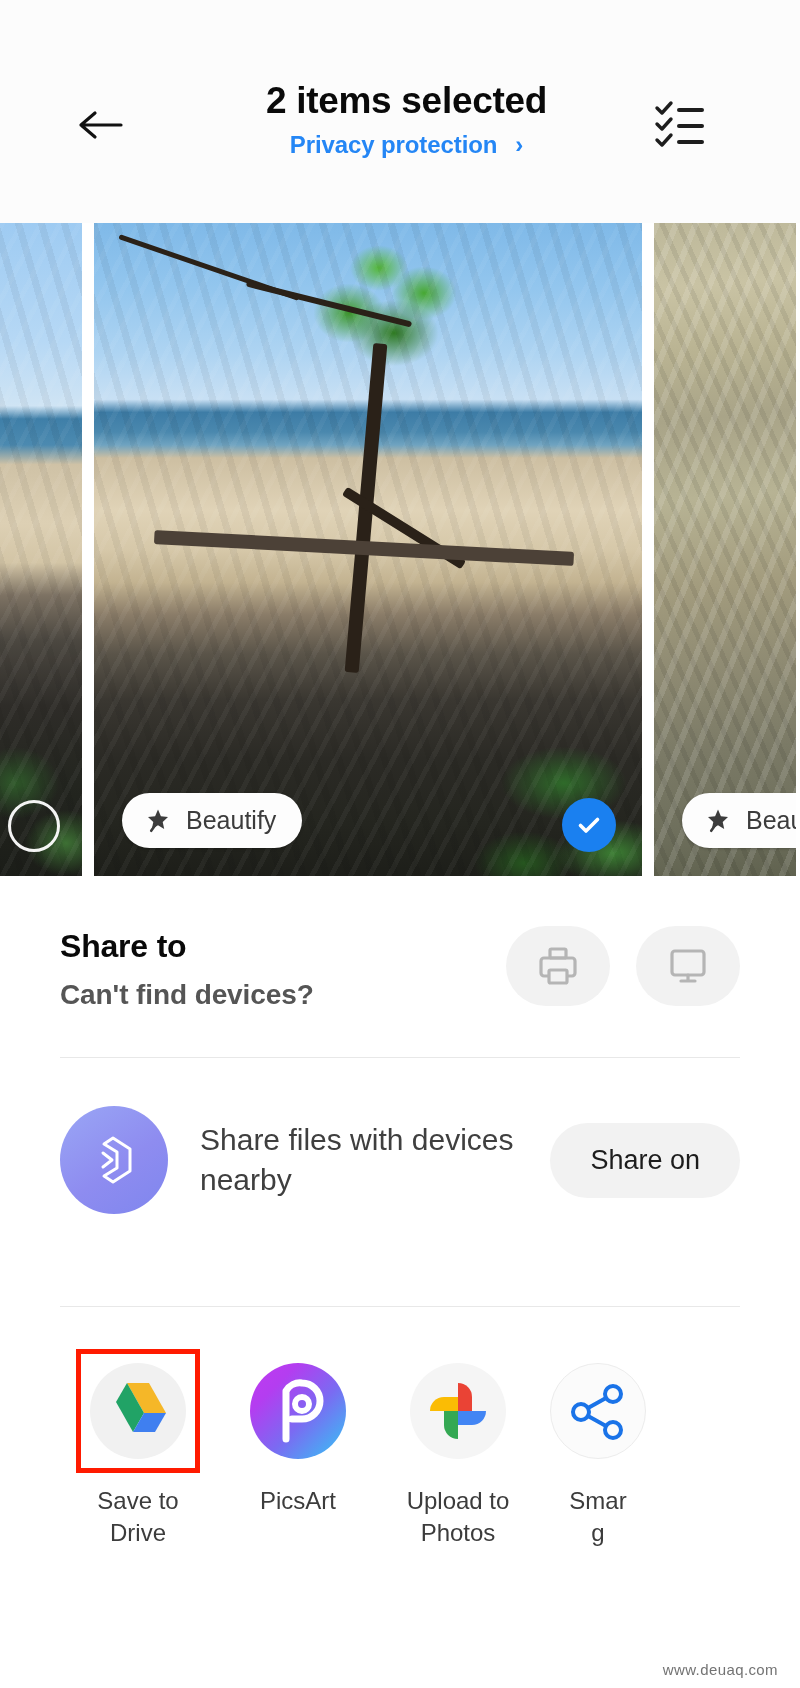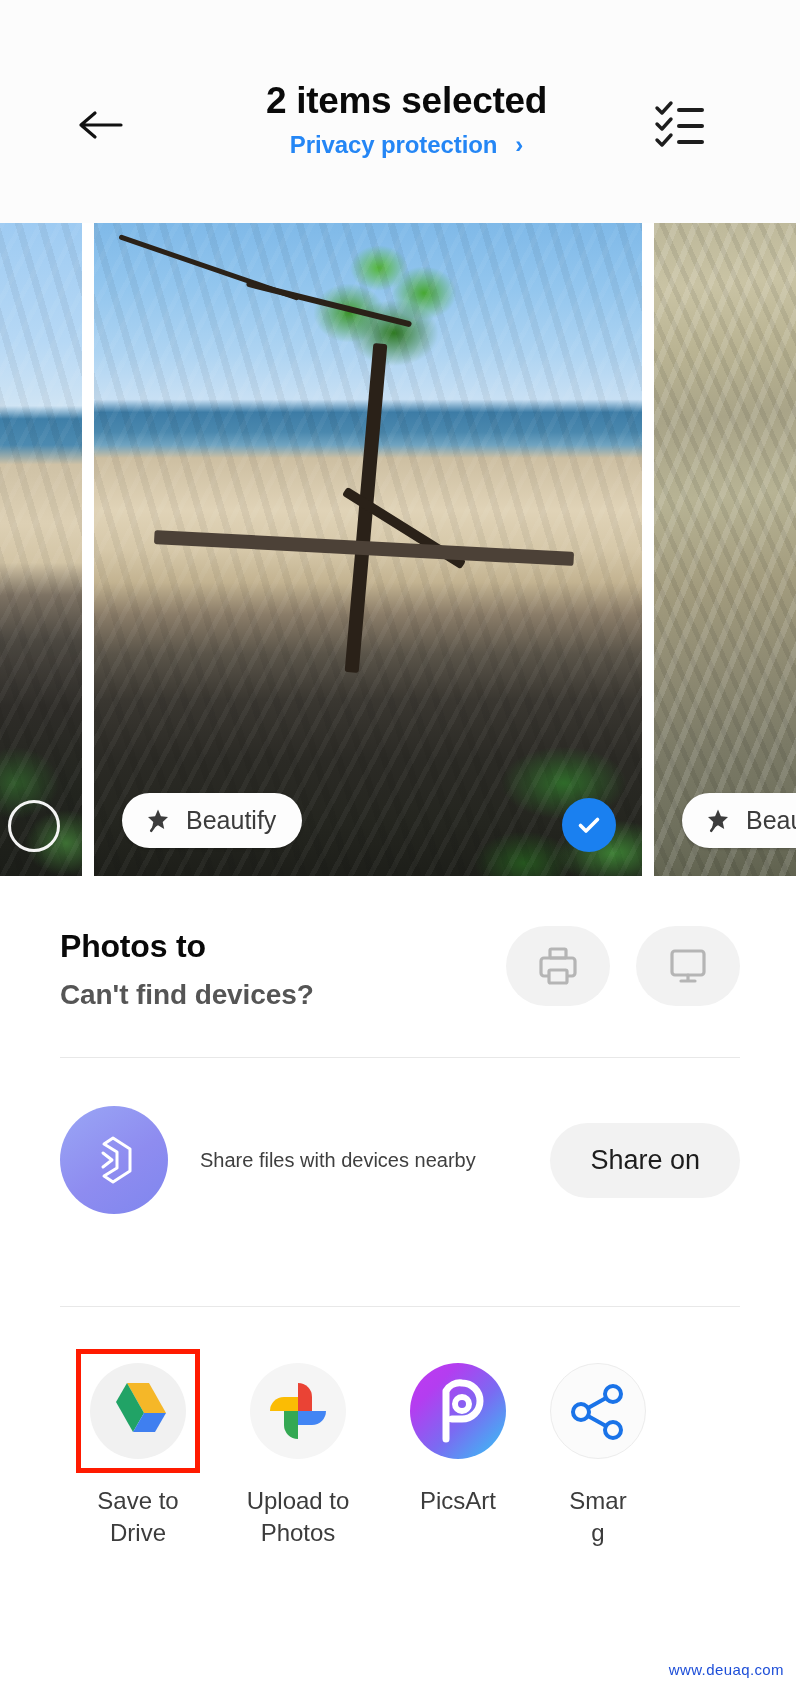--- a/index.html
+++ b/index.html
@@ -142,21 +142,21 @@
   .divider { height: 1px; background: #e8e8e8; margin: 46px 0 0; }
 
   .nearby-row {
     display: flex; align-items: center; gap: 32px; padding: 48px 0 46px;
   }
   .nearby-icon {
     width: 108px; height: 108px; border-radius: 50%; flex: 0 0 auto;
     background: linear-gradient(145deg, #9aa6f5 0%, #8e8cf0 55%, #7f86ee 100%);
     display: flex; align-items: center; justify-content: center;
   }
-  .nearby-text { flex: 1; font-size: 20px; color: #3f3f3f; line-height: 1.32; max-width: 330px; }
+  .nearby-text { flex: 1; font-size: 30px; color: #3f3f3f; line-height: 1.32; max-width: 330px; }
   .turn-on-btn {
     background: #f2f2f2; border: none; border-radius: 40px;
     padding: 22px 40px; font-size: 27px; color: #1d1d1d; cursor: pointer;
     font-family: "Liberation Sans", sans-serif;
   }
 
   .apps-row {
     display: flex; align-items: flex-start; gap: 0; padding: 56px 0 0;
     margin-left: -2px;
   }
@@ -173,22 +173,22 @@
   }
 
   
   .ic-dropbox { background: #10256c; }
   .ic-drive   { background: #f1f1f1; }
   .ic-photos  { background: #f5f5f5; }
   .ic-picsart { background: linear-gradient(135deg, #c03bf0 0%, #b43df0 25%, #7a6bf2 58%, #32c8f5 100%); }
   .ic-smart   { background: #fbfbfb; border: 1px solid #ececec; }
 
   .watermark {
-    position: absolute; right: 16px; bottom: 10px;
-    font-size: 15px; color: #1d4ed8; letter-spacing: .4px;
+    position: absolute; right: 22px; bottom: 10px;
+    font-size: 15px; color: #737373; letter-spacing: .4px;
   }
 </style>
 </head>
 <body>
 
 <div class="screen">
 
   <div class="header">
 
     <div class="back-btn">
@@ -261,21 +261,21 @@
         </svg>
         <span class="label">Beautify</span>
       </div>
     </div>
   </div>
 
   <div class="sheet">
 
     <div class="share-head">
       <div class="share-head-text">
-        <div class="share-title">Photos to</div>
+        <div class="share-title">Share to</div>
         <div class="share-sub">Can't find devices?</div>
       </div>
       <div class="head-actions">
         <div class="icon-btn">
           <svg width="46" height="46" viewBox="0 0 46 46">
             <g fill="none" stroke="#b5b5b5" stroke-width="3.2" stroke-linejoin="round" stroke-linecap="round">
               <rect x="15" y="6" width="16" height="9" rx="1.5"></rect>
               <path d="M9 15 h28 a3 3 0 0 1 3 3 v12 a3 3 0 0 1 -3 3 h-4 M13 33 h-4 a3 3 0 0 1 -3 -3 v-12 a3 3 0 0 1 3 -3"></path>
               <rect x="14" y="27" width="18" height="13" rx="1.5"></rect>
             </g>
@@ -322,42 +322,42 @@
               <path d="M26 39 L43 69 L65 69 L65 73 L25 73 Z" fill="#3f7ff0" opacity="0"></path>
             </svg>
           </div>
           <div class="highlight-box"></div>
         </div>
         <div class="app-label">Save to<br>Drive</div>
       </div>
 
       <div class="app">
         <div class="app-icon-wrap">
+          <div class="app-icon ic-picsart">
+            <svg width="96" height="96" viewBox="0 0 96 96">
+              <path d="M36 76 L36 28 a16 16 0 0 1 16 -8 a18 18 0 0 1 0 36 h-10" fill="none" stroke="#ffffff" stroke-width="7" stroke-linecap="round" stroke-linejoin="round"></path>
+              <circle cx="52" cy="41" r="7" fill="none" stroke="#ffffff" stroke-width="6"></circle>
+            </svg>
+          </div>
+        </div>
+        <div class="app-label">PicsArt</div>
+      </div>
+
+      <div class="app">
+        <div class="app-icon-wrap">
           <div class="app-icon ic-photos">
             <svg width="96" height="96" viewBox="0 0 96 96">
               <path d="M48 48 L48 20 A14 14 0 0 1 62 34 L62 48 Z" fill="#ea4335"></path>
               <path d="M48 48 L76 48 A14 14 0 0 1 62 62 L48 62 Z" fill="#4285f4"></path>
               <path d="M48 48 L48 76 A14 14 0 0 1 34 62 L34 48 Z" fill="#34a853"></path>
               <path d="M48 48 L20 48 A14 14 0 0 1 34 34 L48 34 Z" fill="#fbbc04"></path>
             </svg>
           </div>
         </div>
         <div class="app-label">Upload to<br>Photos</div>
-      </div>
-
-      <div class="app">
-        <div class="app-icon-wrap">
-          <div class="app-icon ic-picsart">
-            <svg width="96" height="96" viewBox="0 0 96 96">
-              <path d="M36 76 L36 28 a16 16 0 0 1 16 -8 a18 18 0 0 1 0 36 h-10" fill="none" stroke="#ffffff" stroke-width="7" stroke-linecap="round" stroke-linejoin="round"></path>
-              <circle cx="52" cy="41" r="7" fill="none" stroke="#ffffff" stroke-width="6"></circle>
-            </svg>
-          </div>
-        </div>
-        <div class="app-label">PicsArt</div>
       </div>
 
       <div class="app partial">
         <div class="app-icon-wrap">
           <div class="app-icon ic-smart">
             <svg width="96" height="96" viewBox="0 0 96 96">
               <g fill="none" stroke="#1a73e8" stroke-width="4">
                 <circle cx="62" cy="30" r="8"></circle>
                 <circle cx="30" cy="48" r="8"></circle>
                 <circle cx="62" cy="66" r="8"></circle>

